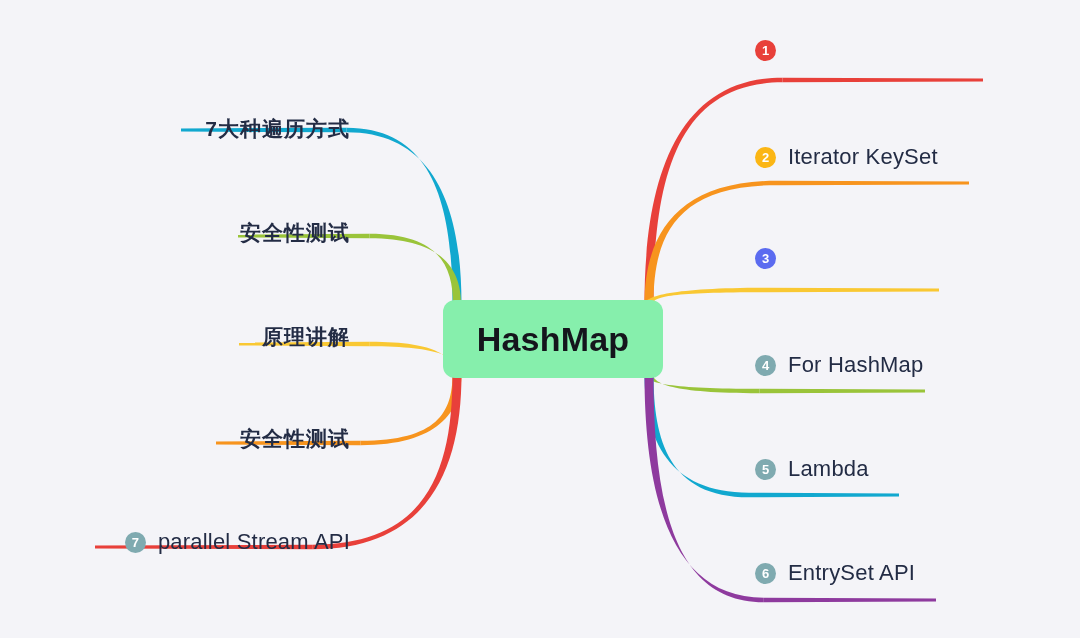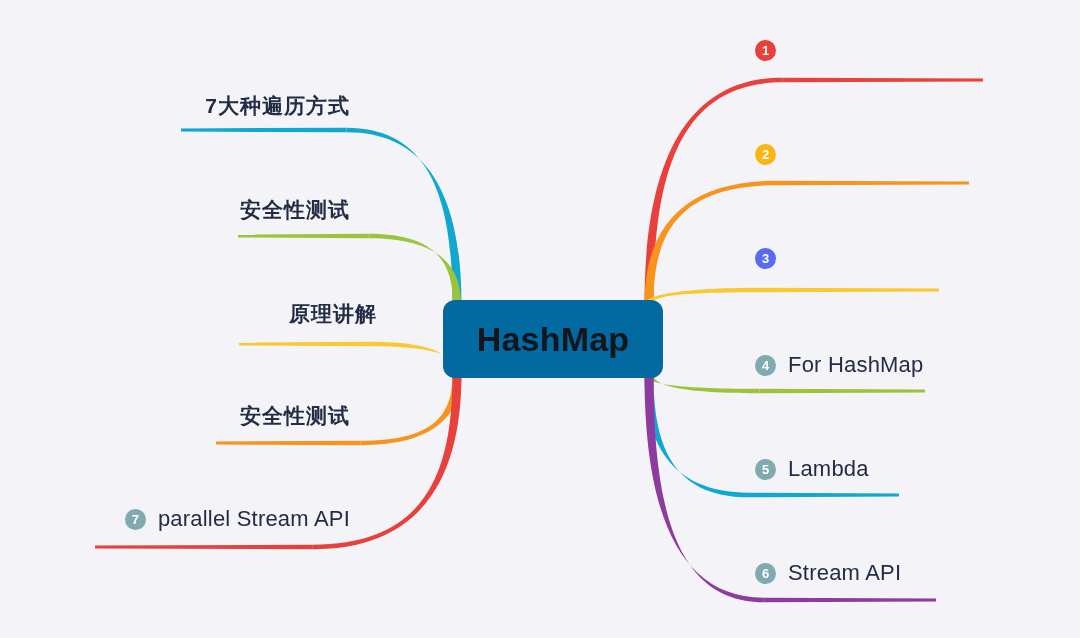--- a/index.html
+++ b/index.html
@@ -25,21 +25,21 @@
     top: 0;
     width: 1080px;
     height: 638px;
   }
   .center-node {
     position: absolute;
     left: 443px;
     top: 300px;
     width: 220px;
     height: 78px;
-    background: #0369a1;
+    background: #86efac;
     border-radius: 12px;
     display: flex;
     align-items: center;
     justify-content: center;
     z-index: 5;
   }
   .center-node-label {
     font-size: 34px;
     font-weight: 700;
     color: #15151c;
@@ -49,20 +49,21 @@
   .node-label {
     position: absolute;
     z-index: 4;
     display: flex;
     align-items: center;
     white-space: nowrap;
     color: #232c45;
   }
   .node-label.align-right {
     justify-content: flex-end;
+    margin-top: 23px;
   }
   .badge {
     display: inline-flex;
     align-items: center;
     justify-content: center;
     width: 21px;
     height: 21px;
     min-width: 21px;
     border-radius: 50%;
     color: #ffffff;
@@ -139,43 +140,44 @@
   <div class="center-node">
     <span class="center-node-label">HashMap</span>
   </div>
 
   <div id="labels-layer">
       <div class="node-label" style="top: 40px; left: 755px;">
         <span class="badge" style="background: rgb(232, 64, 58);">1</span>
       </div>
       <div class="node-label" style="top: 144px; left: 755px;">
         <span class="badge" style="background: rgb(251, 182, 21);">2</span>
+        <span class="label-text">Iterator  KeySet</span>
       </div>
       <div class="node-label" style="top: 248px; left: 755px;">
         <span class="badge" style="background: rgb(91, 107, 240);">3</span>
       </div>
       <div class="node-label" style="top: 352px; left: 755px;">
         <span class="badge" style="background: rgb(127, 170, 176);">4</span>
         <span class="label-text">For HashMap</span>
       </div>
       <div class="node-label" style="top: 456px; left: 755px;">
         <span class="badge" style="background: rgb(127, 170, 176);">5</span>
         <span class="label-text">Lambda</span>
       </div>
       <div class="node-label" style="top: 560px; left: 755px;">
         <span class="badge" style="background: rgb(127, 170, 176);">6</span>
-        <span class="label-text">Stream API</span>
+        <span class="label-text">EntrySet API</span>
       </div>
       <div class="node-label align-right" style="top: 92px; left: 0px; width: 350px;">
         <span class="label-text cjk">7大种遍历方式</span>
       </div>
       <div class="node-label align-right" style="top: 196px; left: 0px; width: 350px;">
         <span class="label-text cjk">安全性测试</span>
       </div>
-      <div class="node-label align-right" style="top: 300px; left: 0px; width: 350px; padding-left: 27px;">
+      <div class="node-label align-right" style="top: 300px; left: 0px; width: 350px;">
         <span class="label-text cjk">原理讲解</span>
       </div>
       <div class="node-label align-right" style="top: 402px; left: 0px; width: 350px;">
         <span class="label-text cjk">安全性测试</span>
       </div>
       <div class="node-label align-right" style="top: 506px; left: 0px; width: 350px;">
         <span class="badge" style="background: rgb(127, 170, 176);">7</span>
         <span class="label-text">parallel Stream  API</span>
       </div>
     </div>

